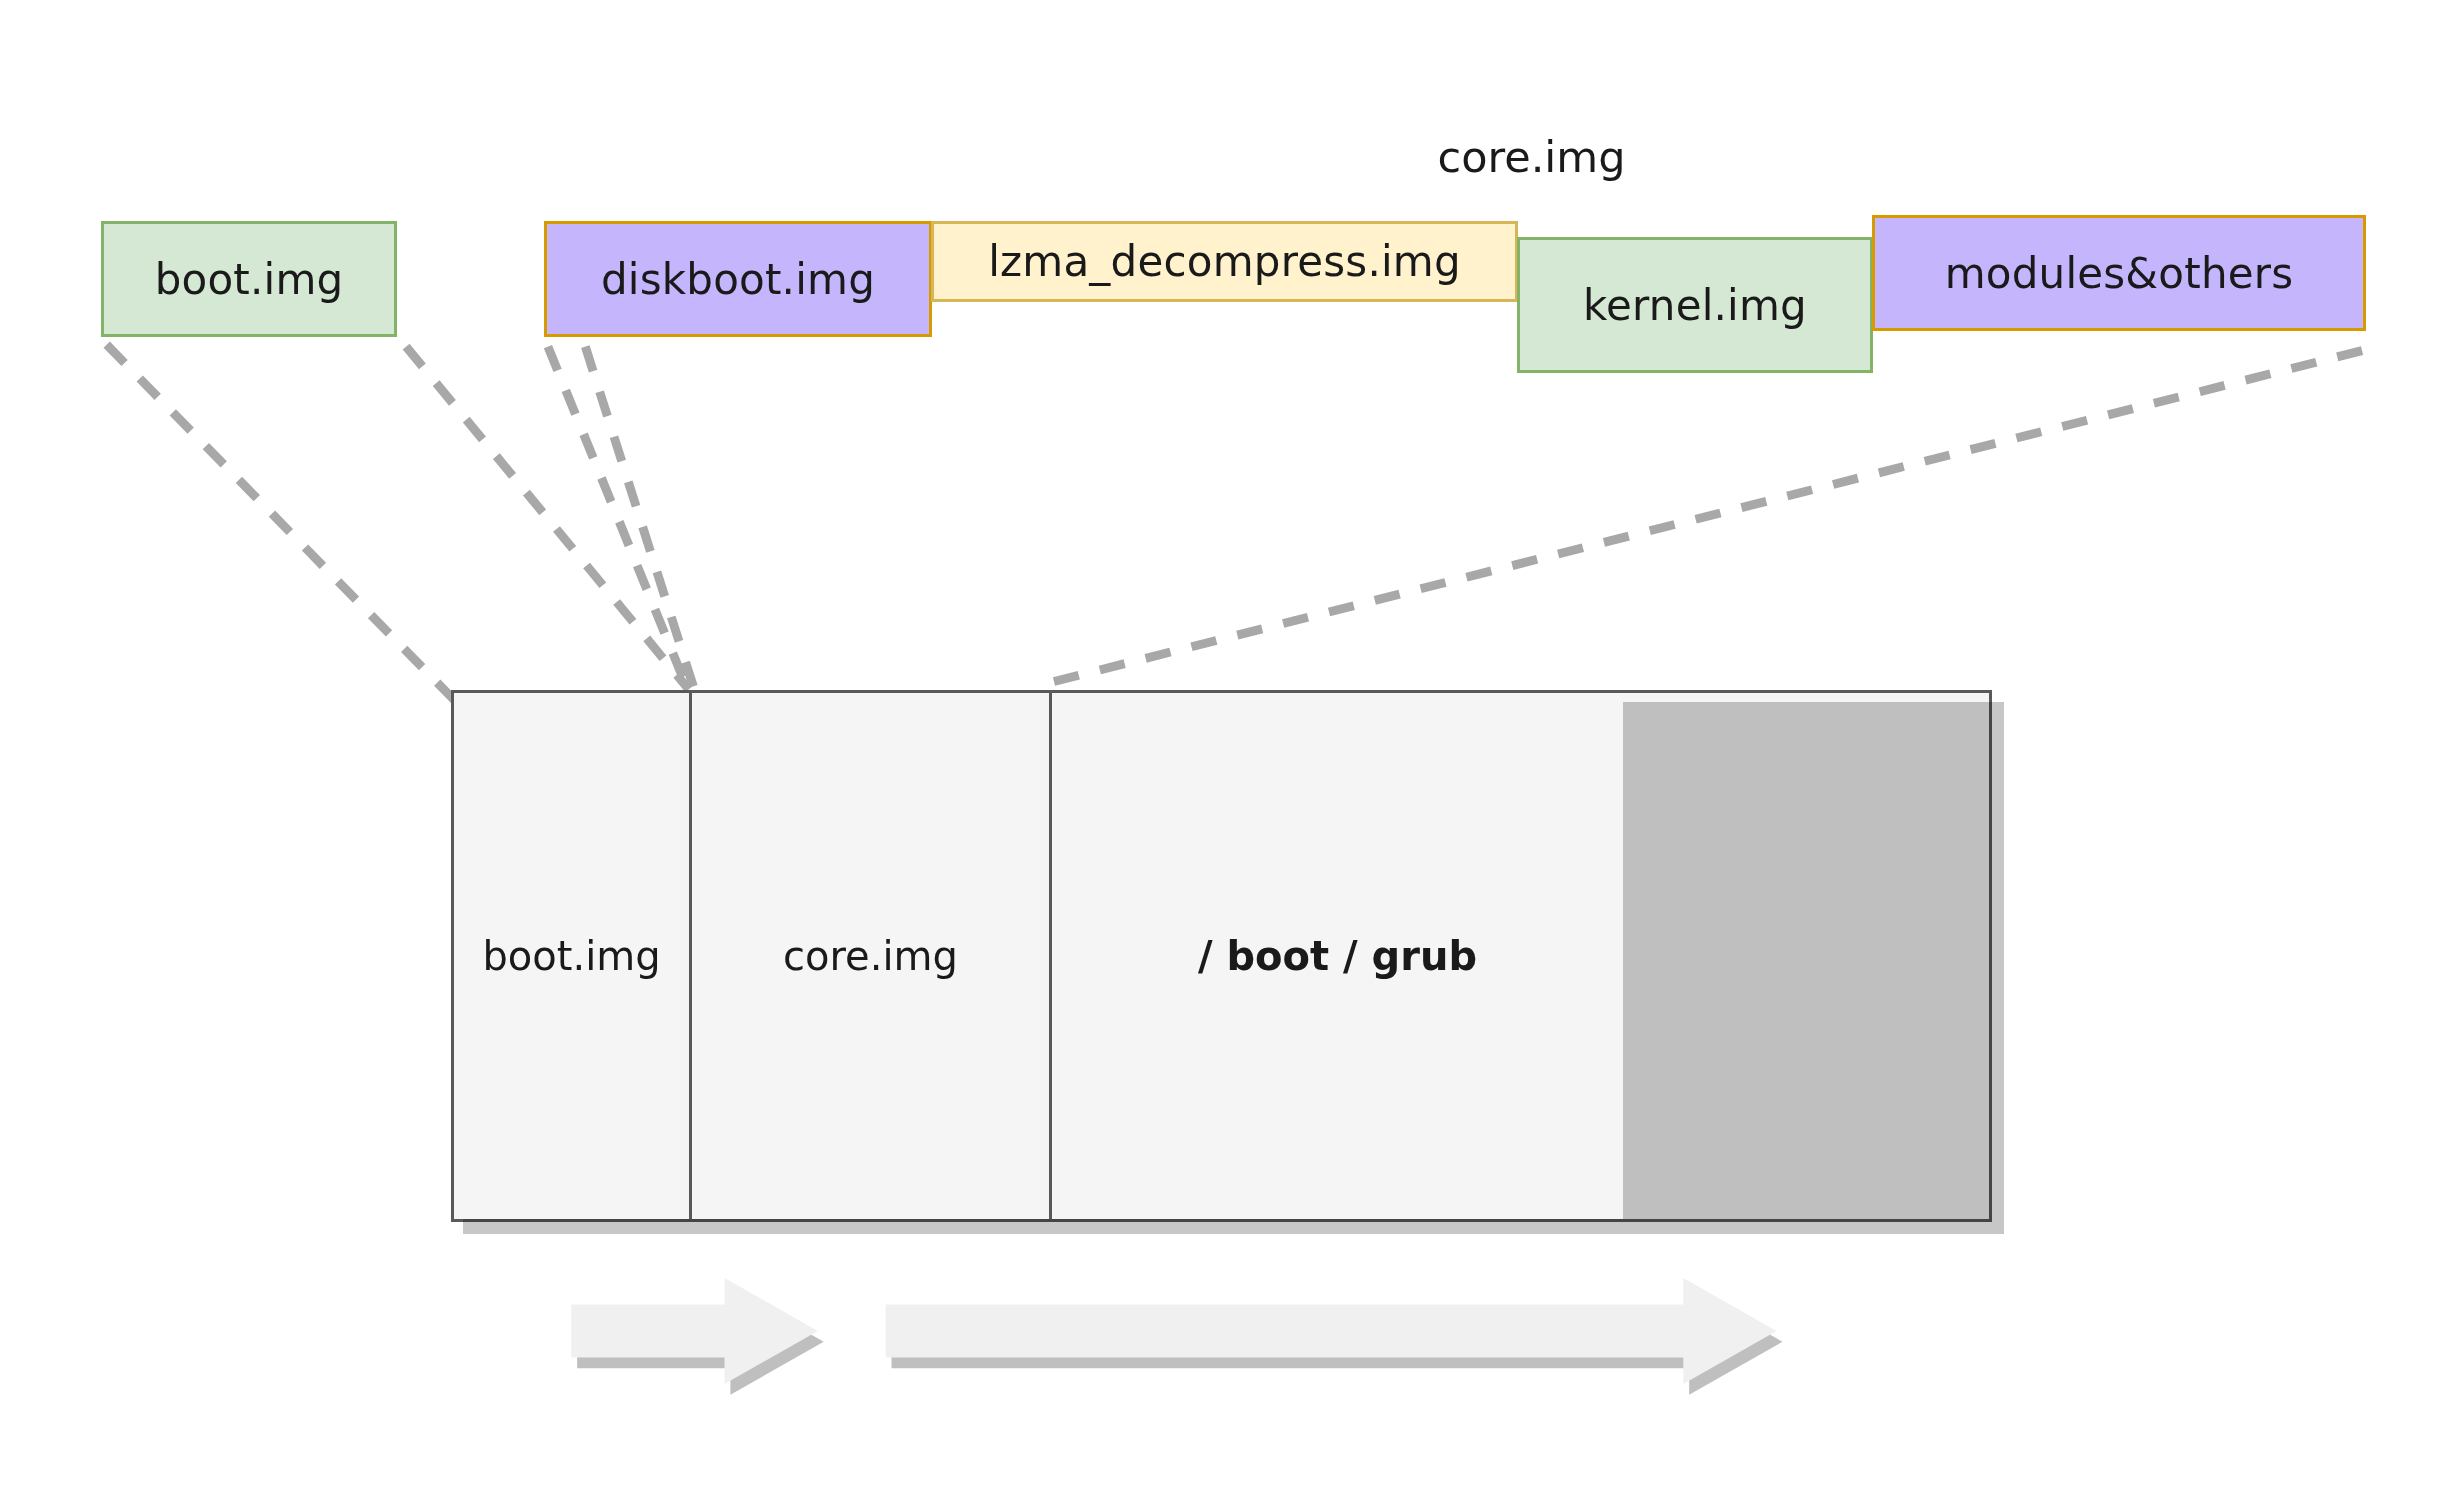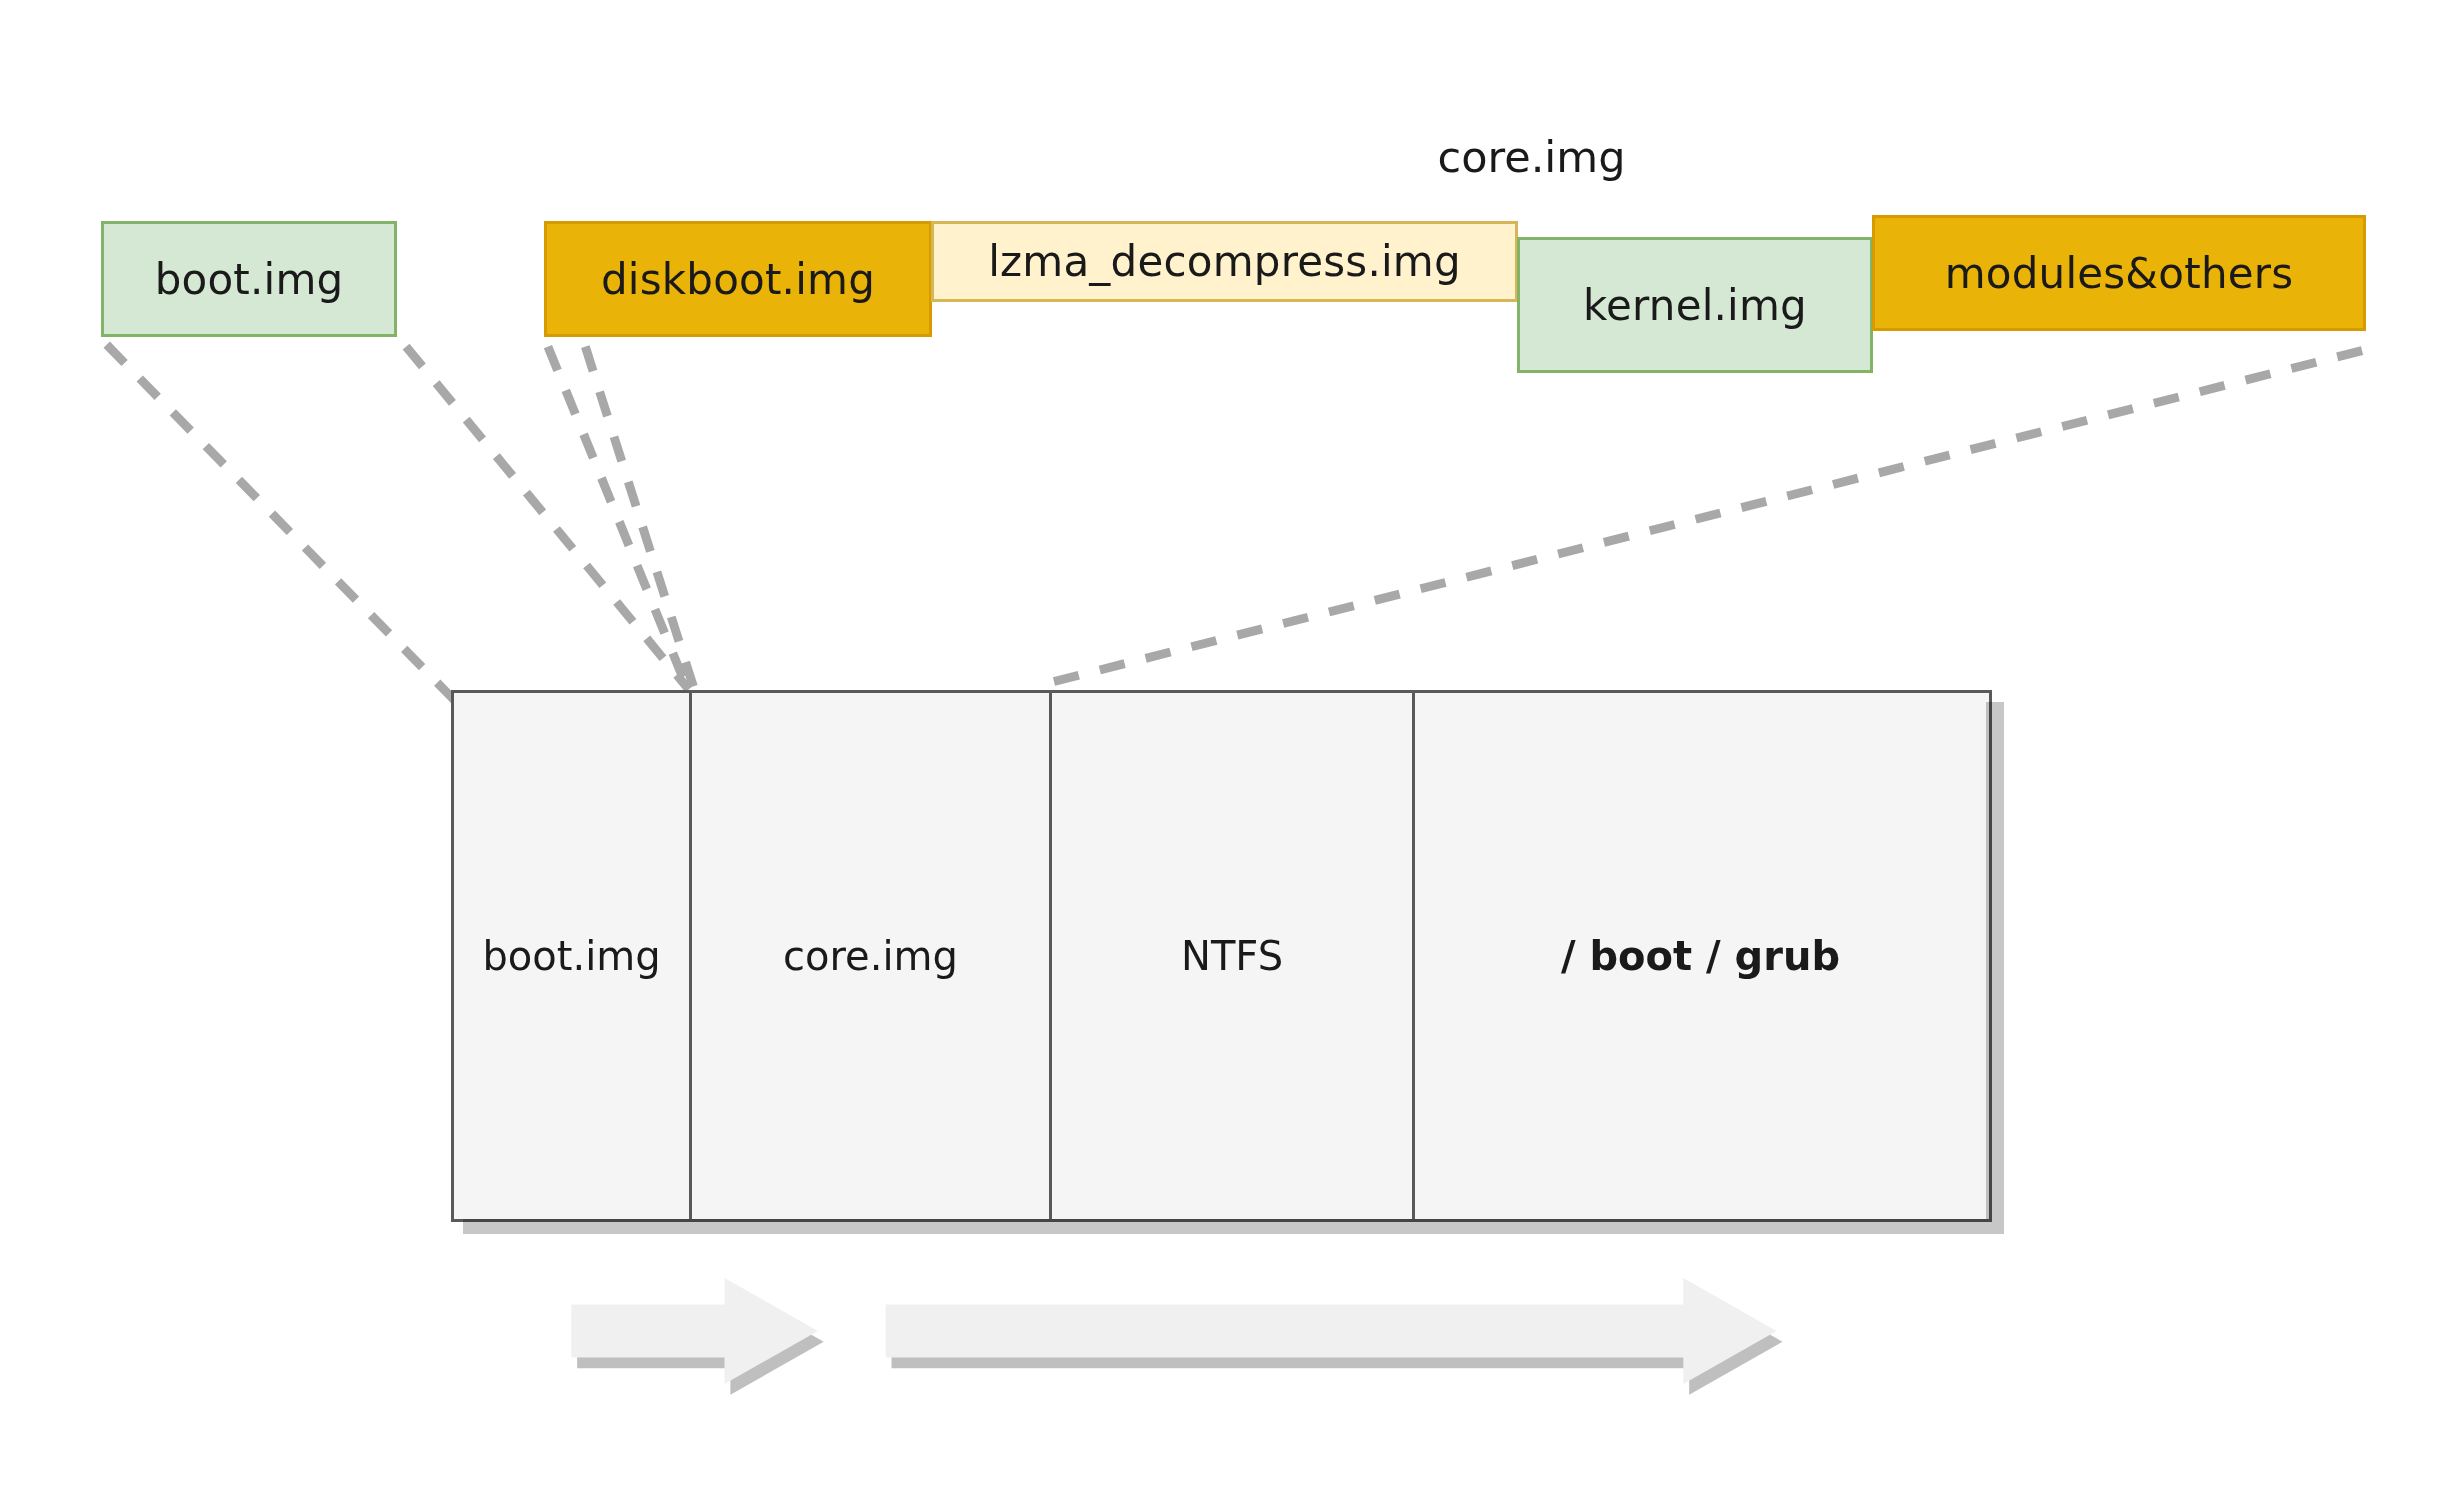--- a/index.html
+++ b/index.html
@@ -43,21 +43,21 @@
     right: -5.9px;
     bottom: -5.9px;
     background: rgba(0,0,0,0.22);
     z-index: -1;
   }
 
   
   #top-row { position: absolute; left: 0; top: 0; width: 2452px; height: 394px; }
 
   .green-box  { background: #D5E8D4; border: 3.9px solid #82B366; }
-  .orange-box { background: #eab308; border: 3.9px solid #D79B00; }
+  .orange-box { background: #c4b5fd; border: 3.9px solid #D79B00; }
   .yellow-box { background: #FFF2CC; border: 3.9px solid #D6B656; }
 
   
   #core-caption {
     position: absolute;
     top: 132px;
     left: 1315px;
     width: 433px;
     text-align: center;
     font-size: 43px;
@@ -157,23 +157,20 @@
     </g>
   </svg>
 
   <div id="disk-layout">
     <div class="disk-part" style="width:238px;">
       <span>boot.img</span>
     </div>
     <div class="disk-part" style="width:360px;">
       <span>core.img</span>
     </div>
-    <div class="disk-part" style="width:363px;">
-      <span>NTFS</span>
-    </div>
     <div class="disk-part" style="width:571px;font-weight:bold;">
       <span>/ boot / grub</span>
     </div>
   </div>
 
   <svg id="flow-arrows" viewBox="0 0 2489 170" width="2452" height="167" xmlns="http://www.w3.org/2000/svg">
 
     <path d="M 584,45 L 740,45 L 740,18 L 835,72 L 740,126 L 740,99 L 584,99 Z" fill="#BFBFBF"></path>
     <path d="M 578,34 L 734,34 L 734,7 L 829,61 L 734,115 L 734,88 L 578,88 Z" fill="#F0F0F0"></path>
 

